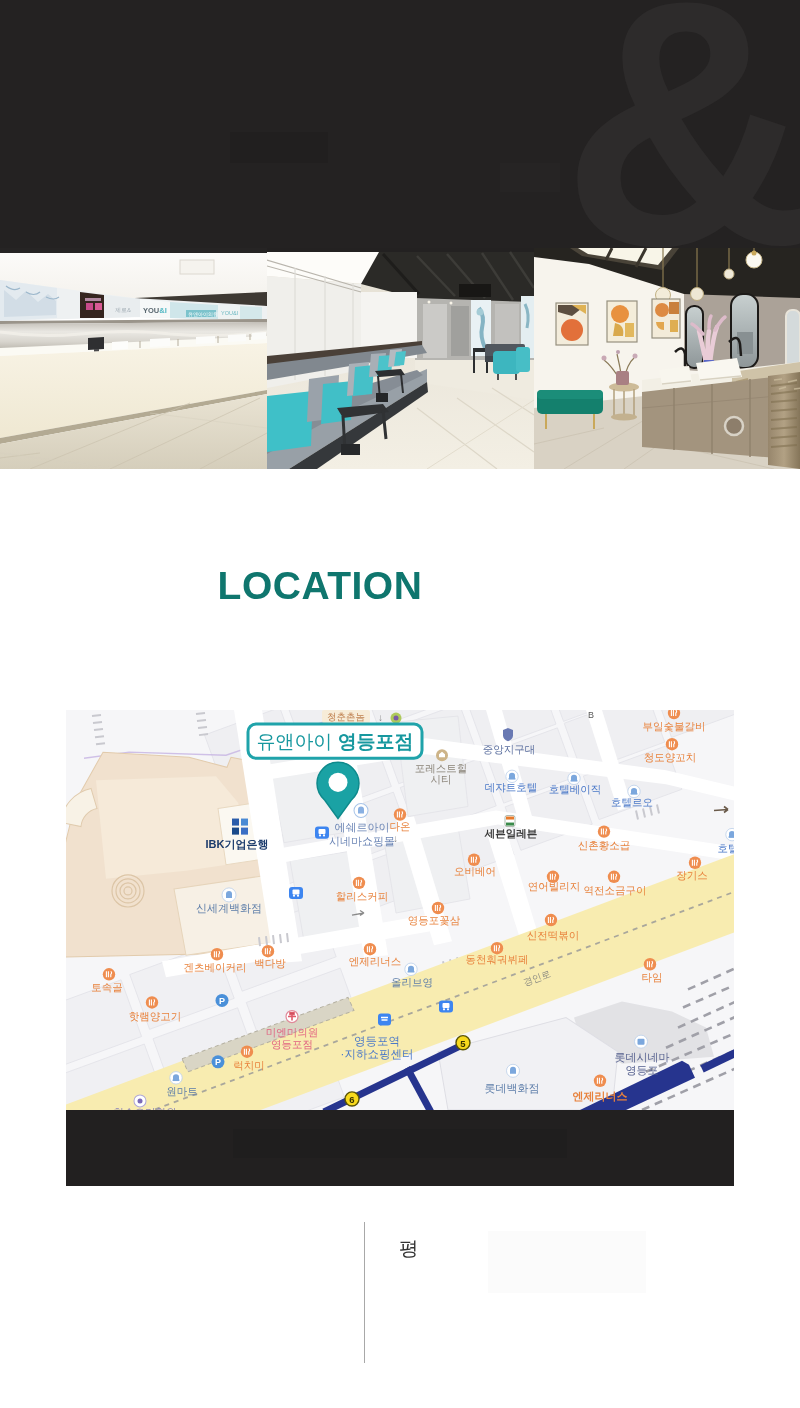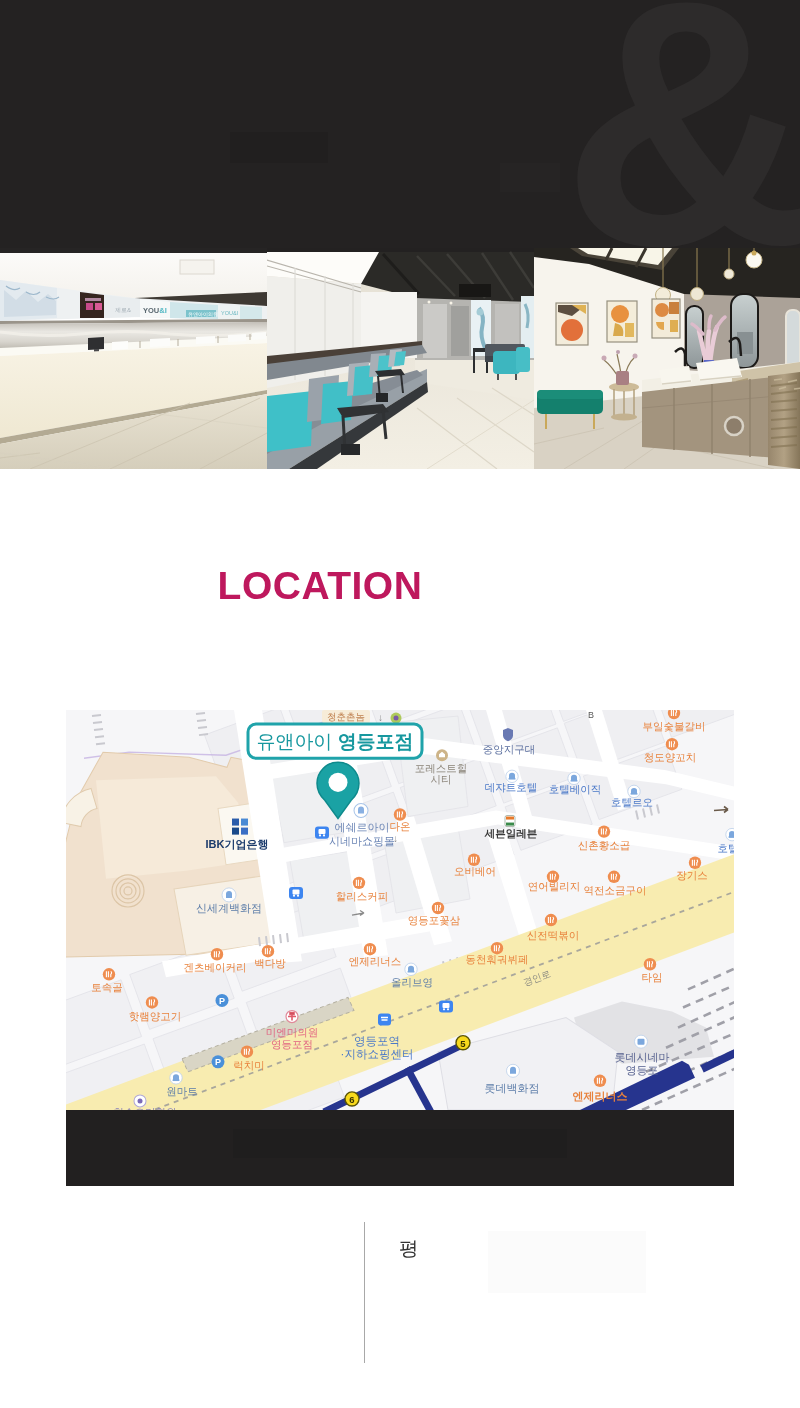--- a/index.html
+++ b/index.html
@@ -287,21 +287,21 @@
     <path d="M108,160 L266,146" stroke="#91826e" stroke-width="1" opacity="0.6"></path>
 
     <circle cx="200" cy="178" r="9" fill="#8d7e6b" stroke="#d8d2c6" stroke-width="2.5"></circle>
 
     <polygon points="234,128 266,124 266,221 234,217" fill="url(#p3stone)"></polygon>
     <path d="M237,138 l26,-3 m-26,11 l26,-3 m-26,11 l26,-2 m-26,11 l26,-2 m-26,11 l26,-2 m-26,11 l26,-2 m-26,11 l26,-2 m-26,11 l26,-2" stroke="#7d6d4d" stroke-width="2.2" opacity="0.55"></path>
     <path d="M240,132 l8,-1 m6,3 l9,-2 m-18,9 l7,-2 m8,2 l8,-1" stroke="#c9bb9c" stroke-width="1.6" opacity="0.8"></path>
   </svg>
 </div>
 
-<div class="abs" style="left:0;top:564px;width:640px;text-align:center;font-size:39px;font-weight:bold;color:#be185d;letter-spacing:0.5px;">LOCATION</div>
+<div class="abs" style="left:0;top:564px;width:640px;text-align:center;font-size:39px;font-weight:bold;color:#0f766e;letter-spacing:0.5px;">LOCATION</div>
 
 <div class="abs" style="left:66px;top:710px;width:668px;height:400px;background:#a3a3a3;overflow:hidden;">
   <svg width="668" height="400" viewBox="0 0 668 398" preserveAspectRatio="none" font-family="Liberation Sans, sans-serif">
 
     <rect width="668" height="398" fill="#f6f6f8"></rect>
 
     <g fill="#efeff2" stroke="#e3e3e8" stroke-width="0.8" transform="rotate(-20 400 100)">
       <rect x="180" y="-60" width="80" height="52"></rect>
       <rect x="268" y="-62" width="70" height="54"></rect>
       <rect x="346" y="-64" width="84" height="56"></rect>

